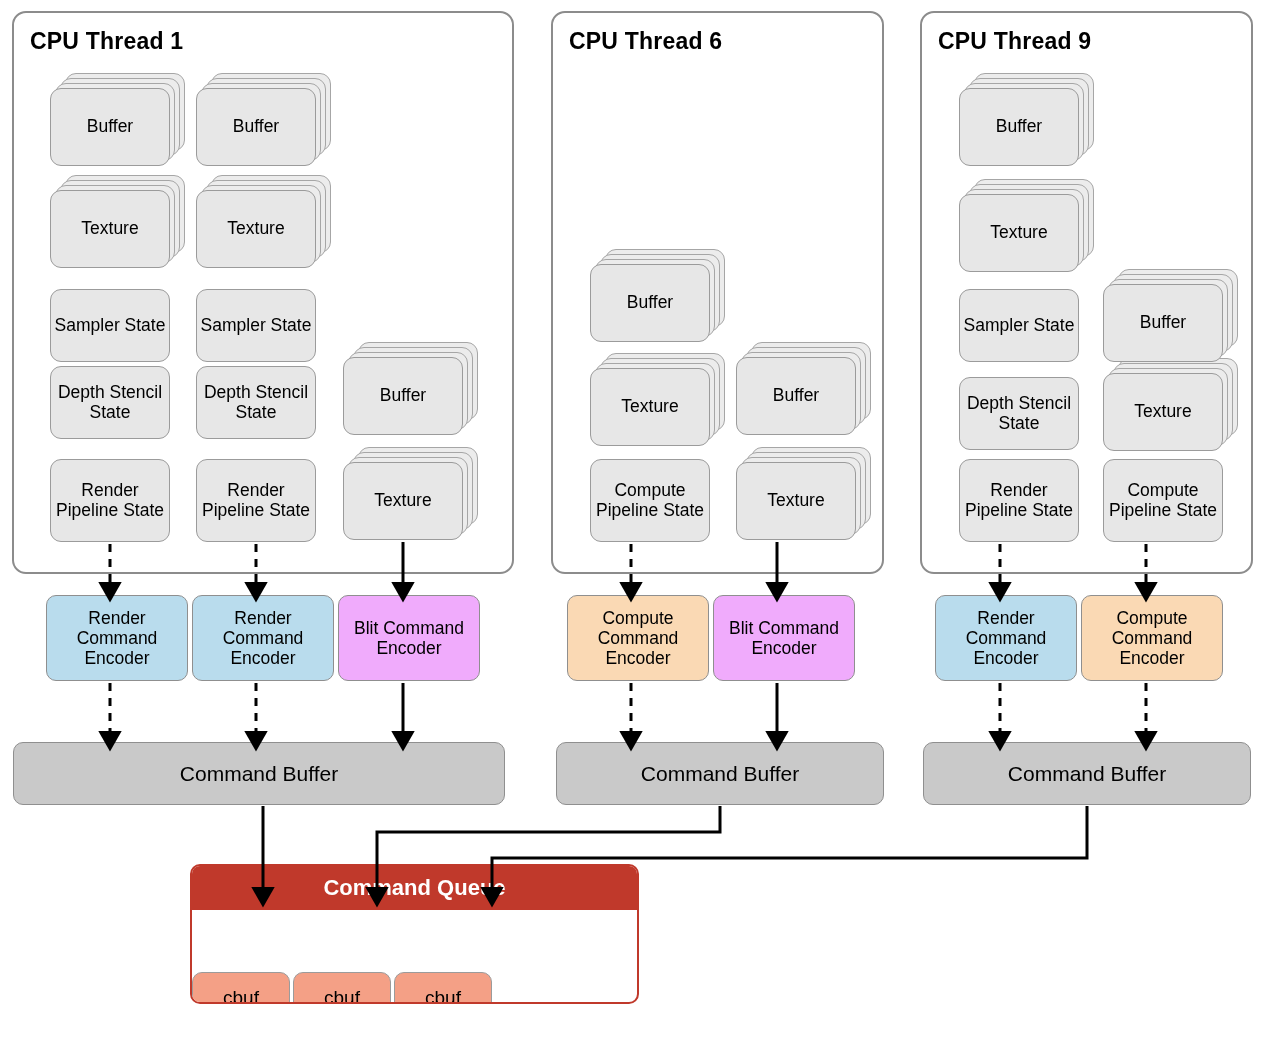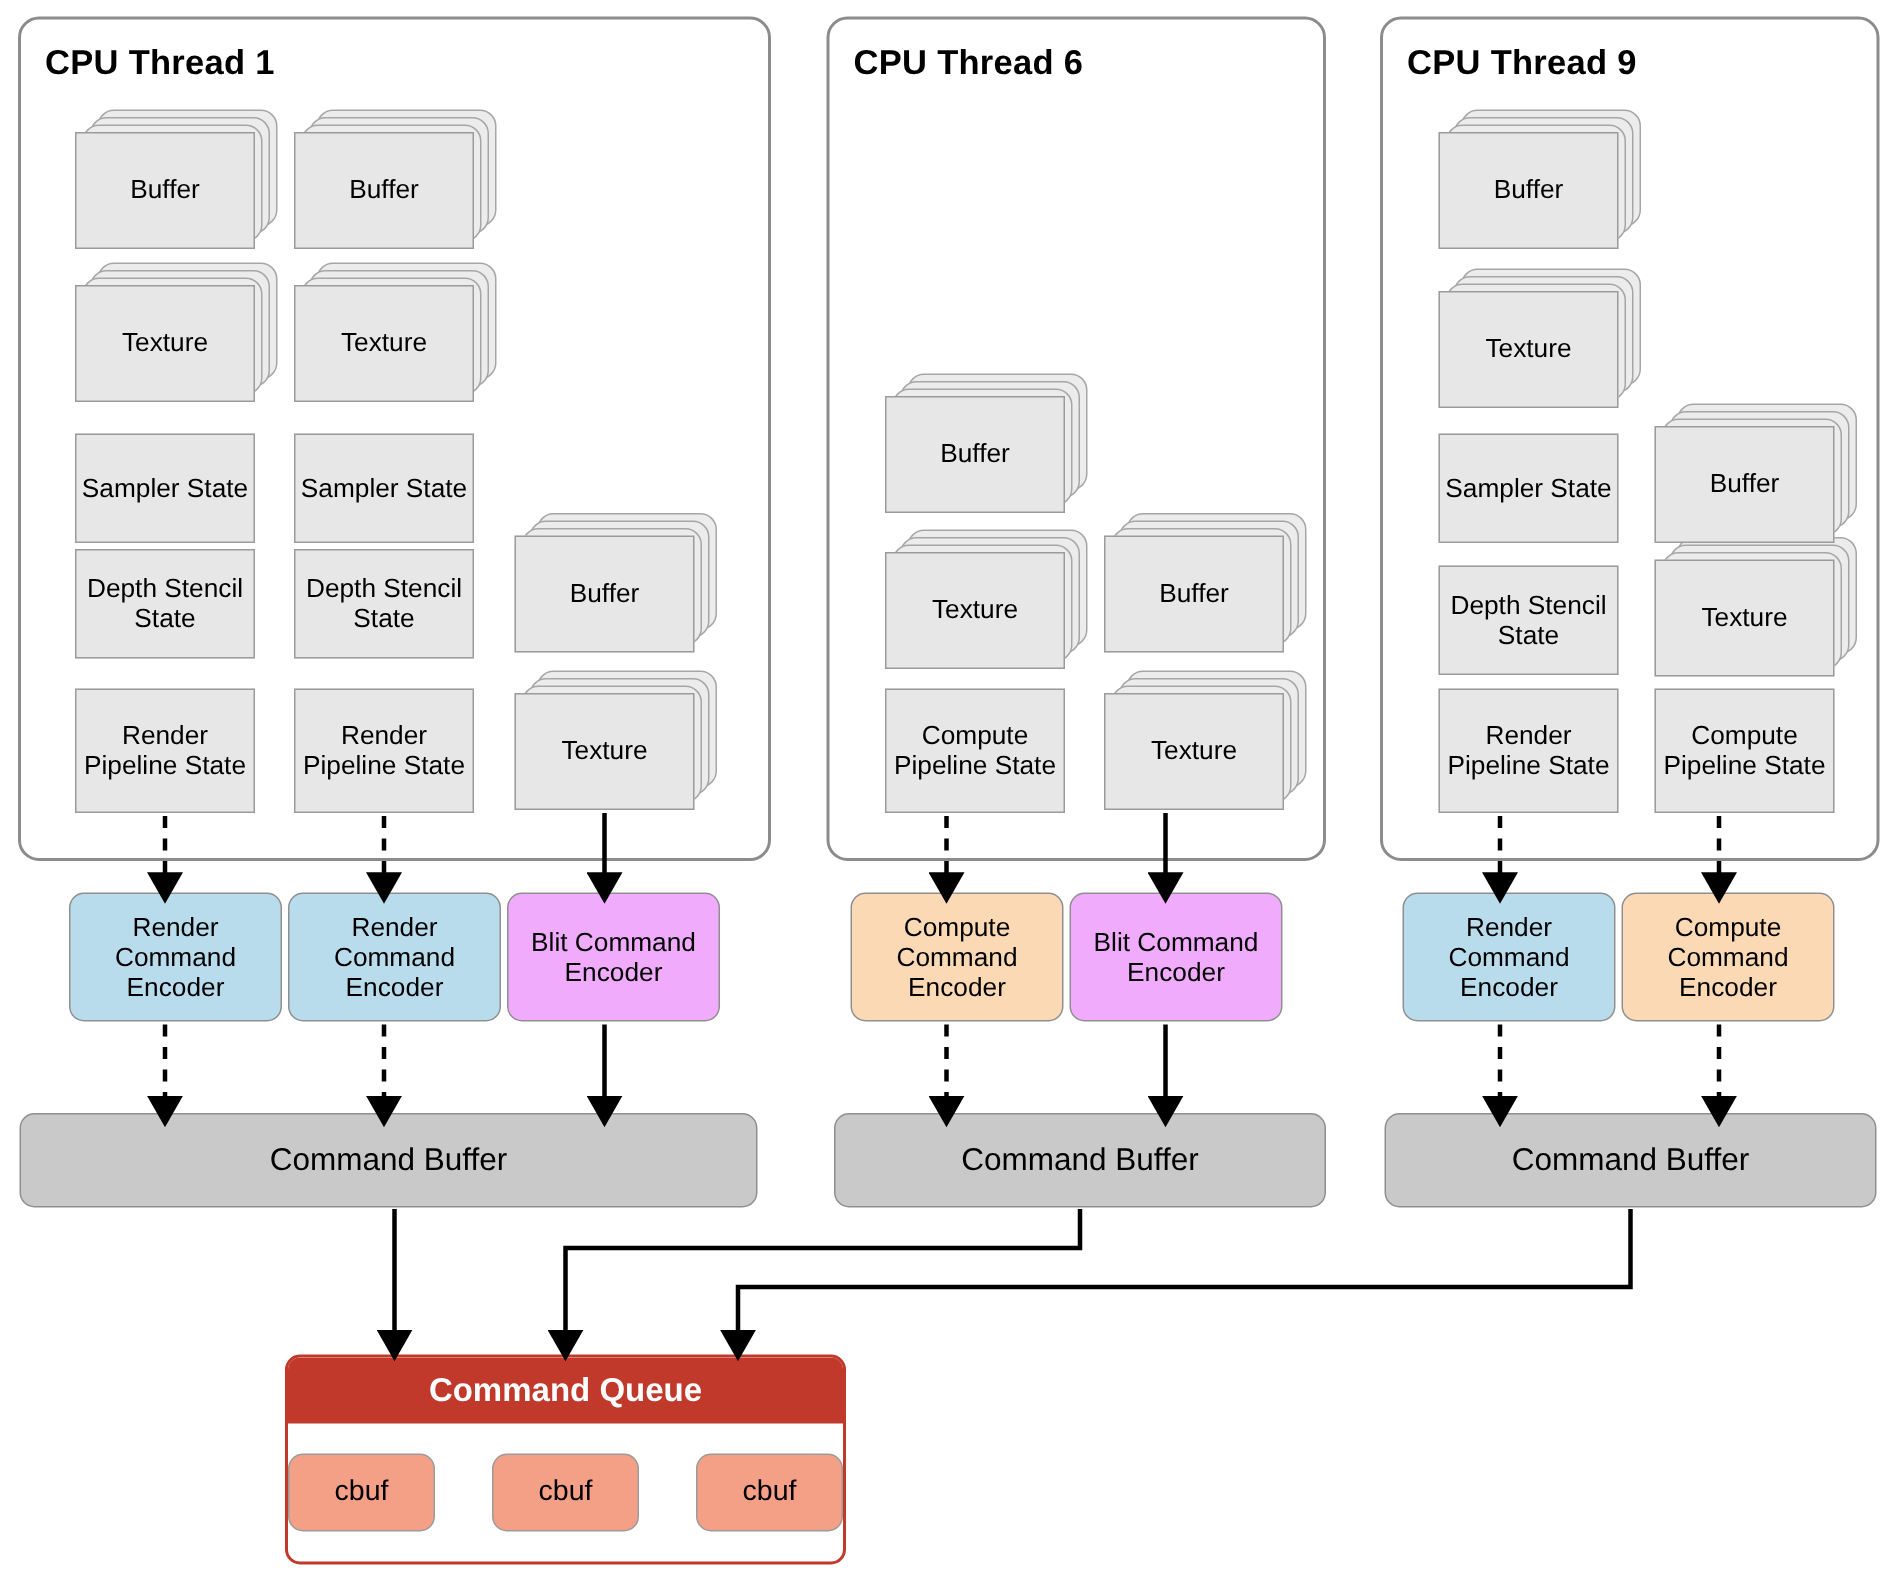--- a/index.html
+++ b/index.html
@@ -39,21 +39,21 @@
     letter-spacing: .2px;
     line-height: 1.1;
   }
 
   
   .card {
     position: absolute;
     box-sizing: border-box;
     background: #e7e7e7;
     border: 1.6px solid #9b9b9b;
-    border-radius: 0;
+    border-radius: 11px;
     display: flex;
     align-items: center;
     justify-content: center;
     text-align: center;
     font-size: 17.5px;
     line-height: 1.13;
     z-index: 3;
     padding: 0 3px;
   }
   
@@ -114,22 +114,23 @@
     font-size: 22px;
     font-weight: bold;
     display: flex;
     align-items: center;
     justify-content: center;
   }
   .cq-body {
     height: calc(100% - 44px);
     display: flex;
     align-items: center;
-    justify-content: space-between;
-    gap: 20px;
+    justify-content: flex-start;
+    gap: 3px;
+    margin-top: 42px;
   }
   .cbuf {
     box-sizing: border-box;
     width: 98px;
     height: 52px;
     background: #f4a086;
     border: 1.6px solid #9b9b9b;
     border-radius: 10px;
     display: flex;
     align-items: center;
@@ -260,21 +261,21 @@
   <div class="sheet s1" style="left:1108px; top:368px; width:120px; height:78px;"></div>
   <div class="card" style="left:1103px; top:373px; width:120px; height:78px;">Texture</div>
 
   <div class="card" style="left:1103px; top:459px; width:120px; height:83px;">Compute Pipeline State</div>
 
   <div class="encoder enc-render" style="left:935px; top:595px; width:142px; height:86px;">Render Command Encoder</div>
   <div class="encoder enc-compute" style="left:1081px; top:595px; width:142px; height:86px;">Compute Command Encoder</div>
 
   <div class="cmd-buffer" style="left:923px; top:742px; width:328px; height:63px;">Command Buffer</div>
 
-  <div class="cmd-queue" style="left:190px; top:903px; width:374px; height:140px;">
+  <div class="cmd-queue" style="left:190px; top:864px; width:449px; height:140px;">
     <div class="cq-header">Command Queue</div>
     <div class="cq-body">
       <div class="cbuf">cbuf</div>
       <div class="cbuf">cbuf</div>
       <div class="cbuf">cbuf</div>
     </div>
   </div>
 
   <svg id="wires" viewBox="0 0 1265 1057" xmlns="http://www.w3.org/2000/svg">
     <defs>

